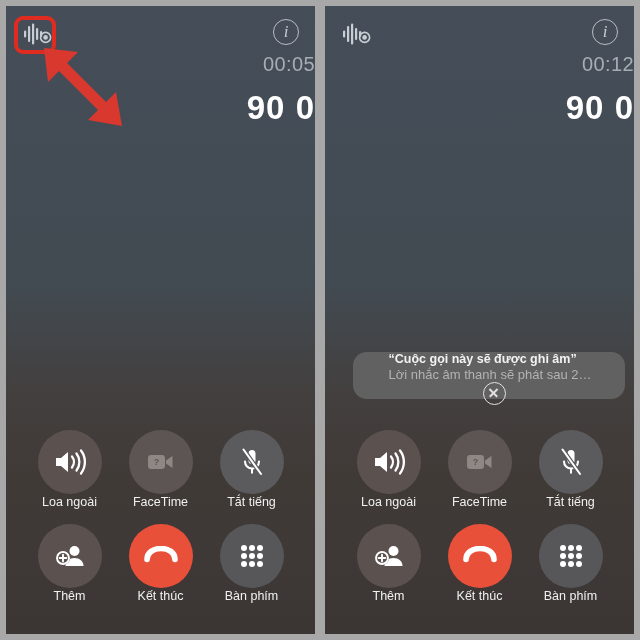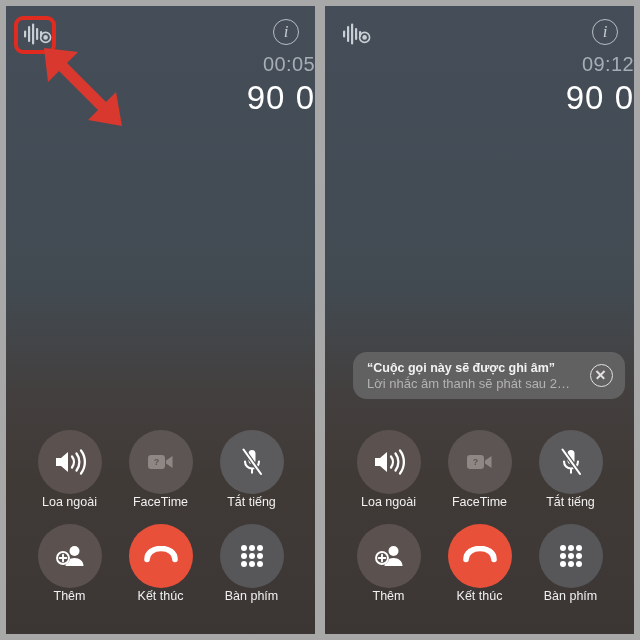--- a/index.html
+++ b/index.html
@@ -81,39 +81,40 @@
   }
   .call-timer {
     color: #a7adb4;
     font-size: 20px;
     letter-spacing: 0.4px;
     line-height: 24px;
   }
   .call-number {
     color: #ffffff;
     font-size: 33px;
-    font-weight: normal;
+    font-weight: bold;
     letter-spacing: 1px;
     line-height: 40px;
-    margin-top: 2px;
+    margin-top: 12px;
   }
 
   
   .banner {
     position: absolute;
     left: 28px;
     right: 9px;
     top: 346px;
     height: 47px;
     background: rgba(104, 102, 104, 0.86);
     border-radius: 14px;
     display: flex;
     align-items: center;
     padding: 0 12px 0 14px;
     box-sizing: border-box;
+    flex-direction: column;
   }
   .banner-text {
     flex: 1;
     min-width: 0;
   }
   .banner-title {
     color: #f2f2f2;
     font-size: 12.5px;
     font-weight: bold;
     line-height: 15px;
@@ -345,21 +346,21 @@
             <rect x="18" y="11" width="2.2" height="6" rx="1.1"></rect>
           </g>
           <circle cx="23.6" cy="17.4" r="5.0" fill="none" stroke="#c9ced4" stroke-width="1.6"></circle>
           <circle cx="23.6" cy="17.4" r="2.3" fill="#c9ced4"></circle>
         </svg>
       </div>
 
       <div class="info-btn">i</div>
 
       <div class="call-head">
-        <div class="call-timer">09:12</div>
+        <div class="call-timer">00:12</div>
         <div class="call-number">90 0</div>
       </div>
 
       <div class="banner">
         <div class="banner-text">
           <div class="banner-title">“Cuộc gọi này sẽ được ghi âm”</div>
           <div class="banner-sub">Lời nhắc âm thanh sẽ phát sau 2…</div>
         </div>
         <div class="banner-close"></div>
       </div>

